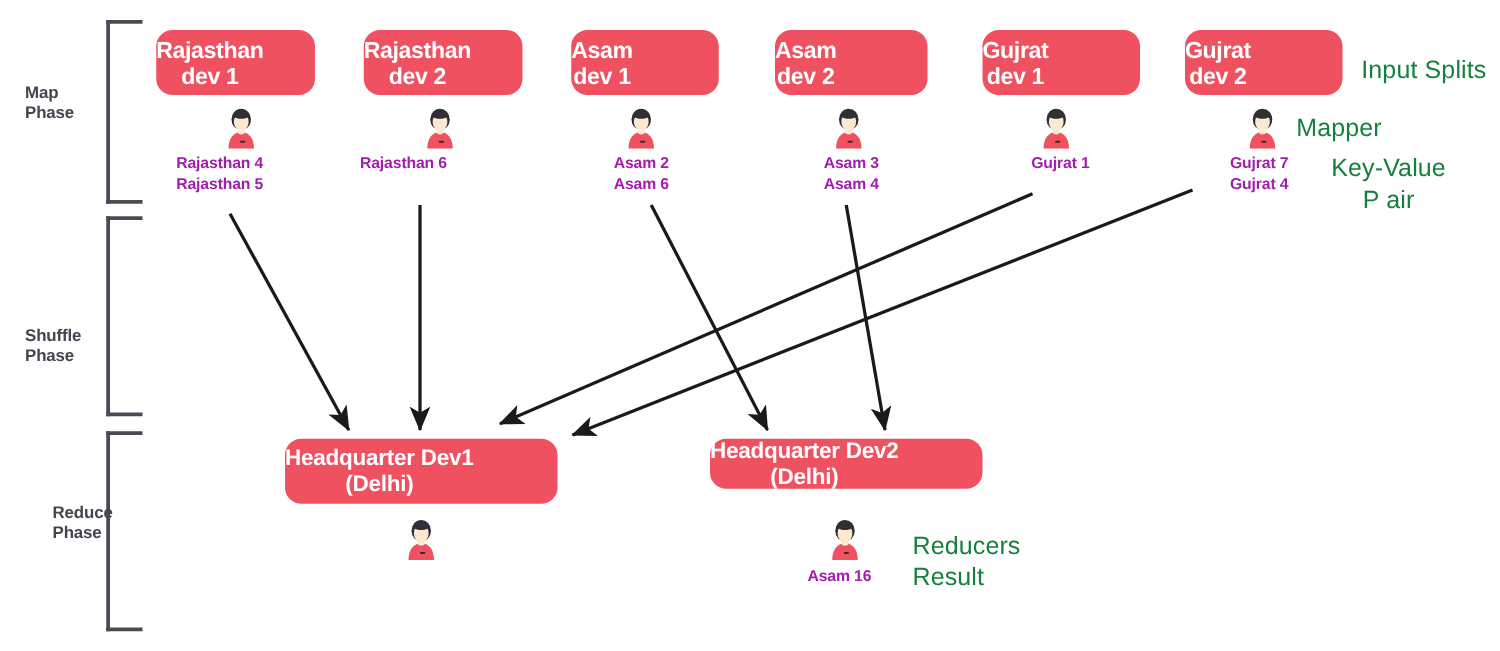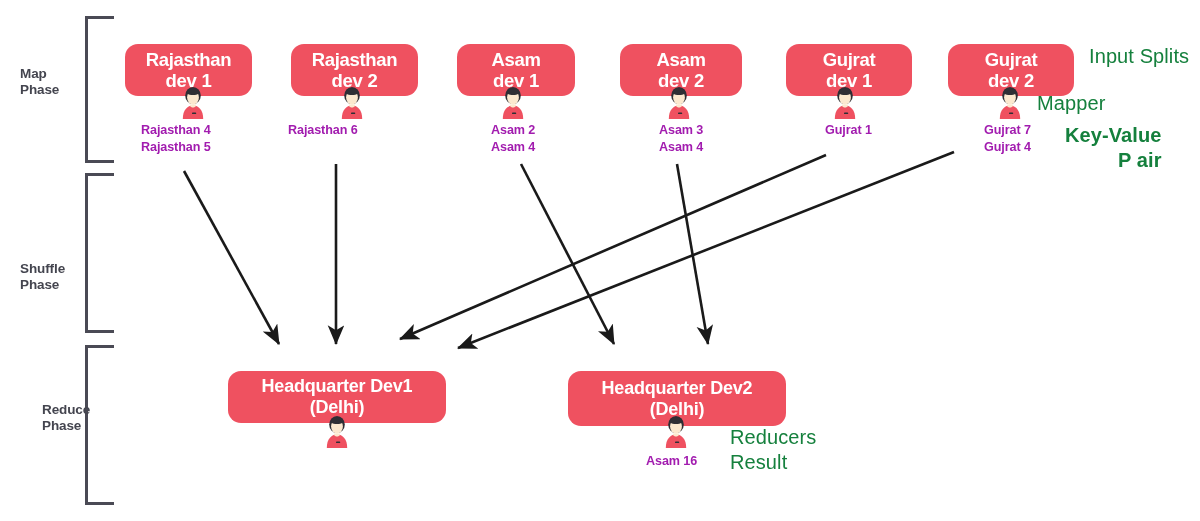--- a/index.html
+++ b/index.html
@@ -41,26 +41,25 @@
 
   
   .node {
     position: absolute;
     background: #EF5160;
     border-radius: 13px;
     color: #ffffff;
     font-weight: bold;
     display: flex;
     align-items: center;
-    justify-content: center;
+    justify-content: flex-start;
     text-align: center;
     line-height: 1.16;
     white-space: pre-line;
     box-sizing: border-box;
-    margin-top: 20px;
   }
   .node.map {
     font-size: 18.5px;
     letter-spacing: -0.3px;
   }
   .node.reduce {
     font-size: 18px;
     letter-spacing: -0.2px;
   }
 
@@ -87,21 +86,21 @@
   
   .annot {
     position: absolute;
     font-size: 20px;
     font-weight: normal;
     color: #15803d;
     line-height: 1.25;
     white-space: pre-line;
     letter-spacing: 0.1px;
   }
-  .annot.center { text-align: right; font-weight: bold; }
+  .annot.center { text-align: center; }
 
   
   #arrows {
     position: absolute;
     left: 0; top: 0;
     width: 1200px;
     height: 521px;
     pointer-events: none;
   }
 </style>
@@ -201,21 +200,21 @@
       <ellipse cx="15" cy="10.5" rx="7.8" ry="8.6" fill="#2F2F35"></ellipse>
       <path d="M8.2 11.5 C8.2 5.5 11 3.2 15 3.2 C19 3.2 21.8 5.5 21.8 11.5 L21.8 13.6 L8.2 13.6 Z" fill="#2F2F35"></path>
       <ellipse cx="15" cy="12.6" rx="5.9" ry="7.1" fill="#FCE9CF"></ellipse>
       <path d="M9.4 8.4 C11.3 10.6 18.6 10.6 20.6 8.4 C20.2 5 18 3.1 15 3.1 C12 3.1 9.8 5 9.4 8.4 Z" fill="#2F2F35"></path>
       <path d="M4.8 34 C4.8 25.2 9.3 20.6 15 20.6 C20.7 20.6 25.2 25.2 25.2 34 Z" fill="#EF5160"></path>
       <path d="M11.9 20.8 C13.0 23.2 17.0 23.2 18.1 20.8 L18.1 19.6 L11.9 19.6 Z" fill="#FCE9CF"></path>
       <rect x="14" y="27.6" width="4.2" height="1.5" rx="0.7" fill="#2F2F35"></rect>
     </svg>
   </div>
   <div class="kv" style="left:491px; top:122px;">Asam 2
-Asam 4</div>
+Asam 6</div>
 
   <div class="person" style="left:664px; top:85px;">
     <svg viewBox="0 0 30 34" xmlns="http://www.w3.org/2000/svg">
       <ellipse cx="15" cy="10.5" rx="7.8" ry="8.6" fill="#2F2F35"></ellipse>
       <path d="M8.2 11.5 C8.2 5.5 11 3.2 15 3.2 C19 3.2 21.8 5.5 21.8 11.5 L21.8 13.6 L8.2 13.6 Z" fill="#2F2F35"></path>
       <ellipse cx="15" cy="12.6" rx="5.9" ry="7.1" fill="#FCE9CF"></ellipse>
       <path d="M9.4 8.4 C11.3 10.6 18.6 10.6 20.6 8.4 C20.2 5 18 3.1 15 3.1 C12 3.1 9.8 5 9.4 8.4 Z" fill="#2F2F35"></path>
       <path d="M4.8 34 C4.8 25.2 9.3 20.6 15 20.6 C20.7 20.6 25.2 25.2 25.2 34 Z" fill="#EF5160"></path>
       <path d="M11.9 20.8 C13.0 23.2 17.0 23.2 18.1 20.8 L18.1 19.6 L11.9 19.6 Z" fill="#FCE9CF"></path>
       <rect x="14" y="27.6" width="4.2" height="1.5" rx="0.7" fill="#2F2F35"></rect>
@@ -248,21 +247,21 @@
       <rect x="14" y="27.6" width="4.2" height="1.5" rx="0.7" fill="#2F2F35"></rect>
     </svg>
   </div>
   <div class="kv" style="left:984px; top:122px;">Gujrat 7
 Gujrat 4</div>
 
   <div class="node reduce" style="left:228px; top:351px; width:218px; height:52px;">
     <span>Headquarter Dev1
 (Delhi)</span>
   </div>
-  <div class="node reduce" style="left:568px; top:351px; width:218px; height:55px;">
+  <div class="node reduce" style="left:568px; top:351px; width:218px; height:40px;">
     <span>Headquarter Dev2
 (Delhi)</span>
   </div>
 
   <div class="person" style="left:322px; top:414px;">
     <svg viewBox="0 0 30 34" xmlns="http://www.w3.org/2000/svg">
       <ellipse cx="15" cy="10.5" rx="7.8" ry="8.6" fill="#2F2F35"></ellipse>
       <path d="M8.2 11.5 C8.2 5.5 11 3.2 15 3.2 C19 3.2 21.8 5.5 21.8 11.5 L21.8 13.6 L8.2 13.6 Z" fill="#2F2F35"></path>
       <ellipse cx="15" cy="12.6" rx="5.9" ry="7.1" fill="#FCE9CF"></ellipse>
       <path d="M9.4 8.4 C11.3 10.6 18.6 10.6 20.6 8.4 C20.2 5 18 3.1 15 3.1 C12 3.1 9.8 5 9.4 8.4 Z" fill="#2F2F35"></path>

